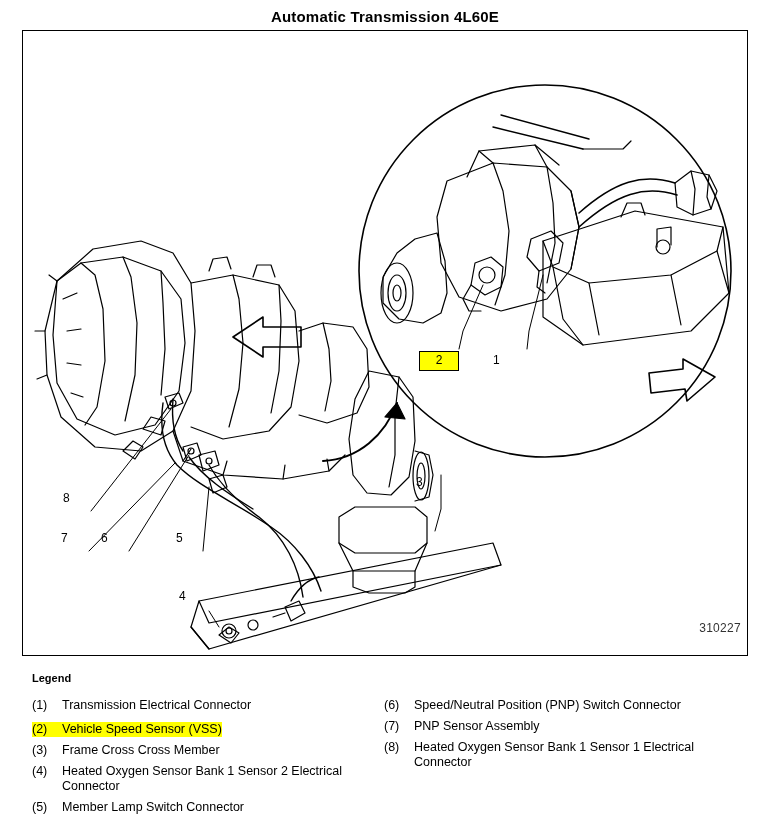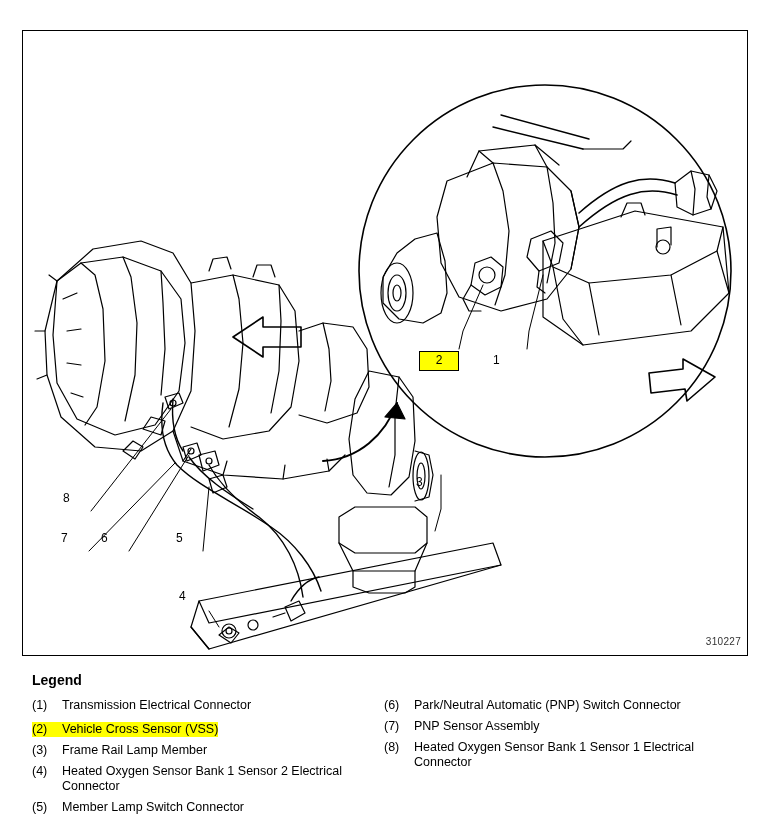--- a/index.html
+++ b/index.html
@@ -42,30 +42,30 @@
     overflow: hidden;
   }
   .fig-svg {
     position: absolute;
     top: 0;
     left: 0;
   }
   .fig-code {
     position: absolute;
     right: 6px;
-    bottom: 8px;
-    font-size: 10px;
+    bottom: 20px;
+    font-size: 12px;
     color: #333;
     letter-spacing: 0.3px;
   }
   .legend-title {
     position: absolute;
     left: 32px;
     top: 672px;
-    font-size: 14px;
+    font-size: 11px;
     font-weight: bold;
   }
   .legend {
     position: absolute;
     left: 32px;
     top: 698px;
     width: 710px;
     display: flex;
     gap: 0px;
   }
@@ -112,20 +112,21 @@
     position: absolute;
     font-size: 12px;
     line-height: 14px;
   }
 </style>
 </head>
 <body>
 
 <div class="page">
 
+  <div class="title">Automatic Transmission 4L60E</div>
 
   <div class="fig-frame">
 
     <svg class="fig-svg" width="724" height="624" viewBox="0 0 724 624">
       <g fill="none" stroke="#000" stroke-width="1.2" stroke-linejoin="round" stroke-linecap="round">
 
         <path d="M22,300 L34,250 L70,218 L118,210 L150,222 L168,252 L172,300 L168,360 L150,400 L118,420 L72,416 L38,386 L24,344 Z"></path>
         <path d="M34,250 L58,232 L100,226 L138,240 L158,268 L162,312 L156,360 L132,394 L92,404 L54,388 L34,352 L30,304 Z"></path>
         <path d="M58,232 L72,244 L80,278 L82,330 L74,376 L62,394"></path>
         <path d="M100,226 L108,246 L114,292 L112,344 L102,390"></path>
@@ -269,48 +270,48 @@
     <div class="legend-col">
       <div class="hl-wrap">
         <div class="legend-item">
           <span class="legend-num">(1)</span>
           <span class="legend-text">Transmission Electrical Connector</span>
         </div>
       </div>
       <div class="hl-wrap">
         <div class="legend-item hl">
           <span class="legend-num">(2)</span>
-          <span class="legend-text">Vehicle Cross Sensor (VSS)</span>
+          <span class="legend-text">Vehicle Speed Sensor (VSS)</span>
         </div>
       </div>
       <div class="hl-wrap">
         <div class="legend-item">
           <span class="legend-num">(3)</span>
-          <span class="legend-text">Frame Rail Lamp Member</span>
+          <span class="legend-text">Frame Cross Cross Member</span>
         </div>
       </div>
       <div class="hl-wrap">
         <div class="legend-item">
           <span class="legend-num">(4)</span>
           <span class="legend-text">Heated Oxygen Sensor Bank 1 Sensor 2 Electrical Connector</span>
         </div>
       </div>
       <div class="hl-wrap">
         <div class="legend-item">
           <span class="legend-num">(5)</span>
           <span class="legend-text">Member Lamp Switch Connector</span>
         </div>
       </div>
     </div>
 
     <div class="legend-col">
       <div class="hl-wrap">
         <div class="legend-item">
           <span class="legend-num">(6)</span>
-          <span class="legend-text">Park/Neutral Automatic (PNP) Switch Connector</span>
+          <span class="legend-text">Speed/Neutral Position (PNP) Switch Connector</span>
         </div>
       </div>
       <div class="hl-wrap">
         <div class="legend-item">
           <span class="legend-num">(7)</span>
           <span class="legend-text">PNP Sensor Assembly</span>
         </div>
       </div>
       <div class="hl-wrap">
         <div class="legend-item">

